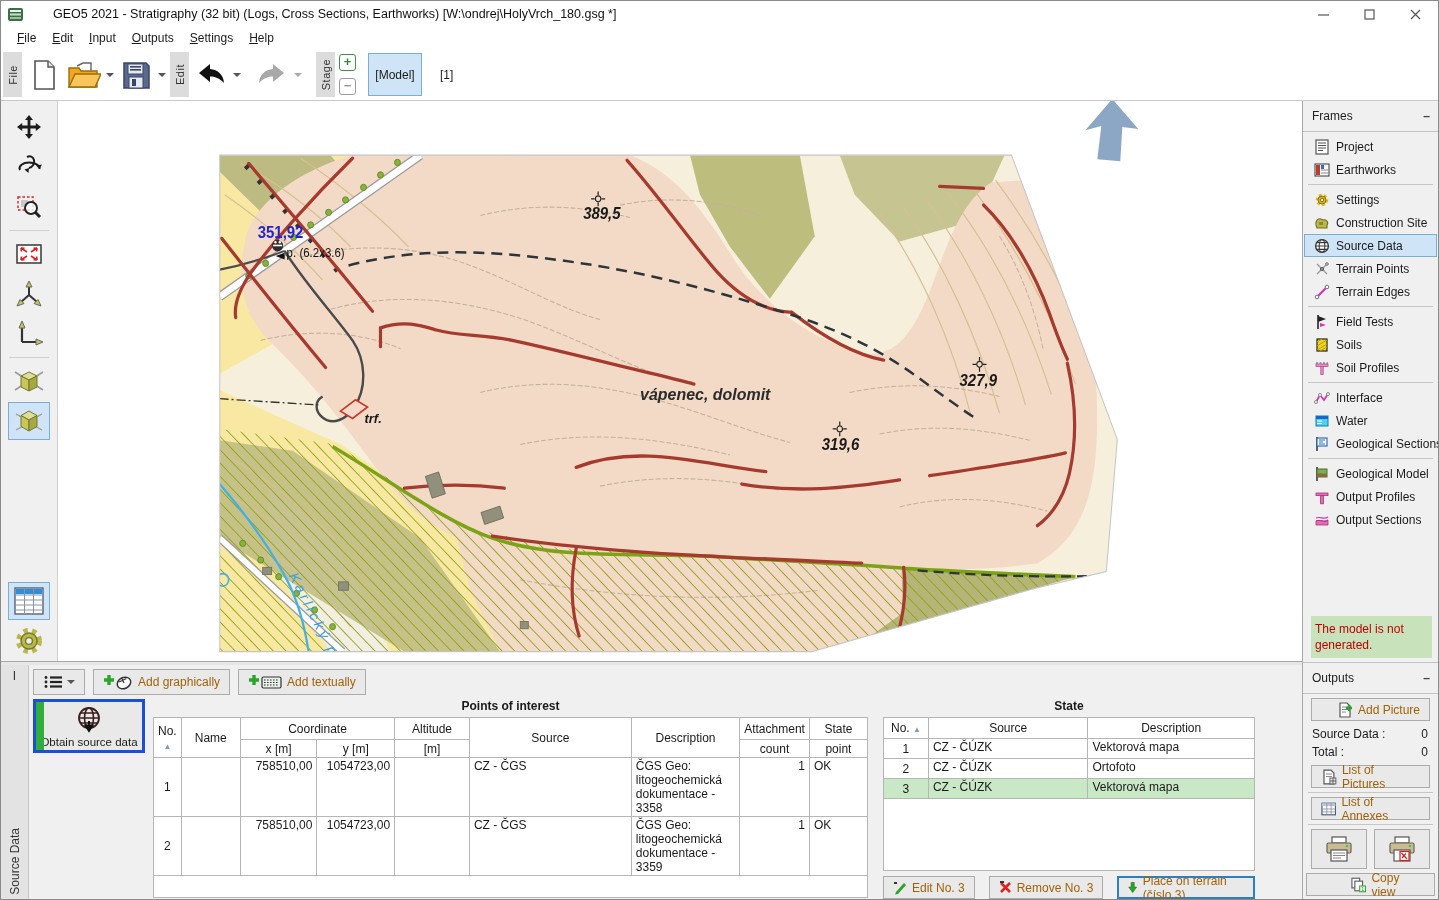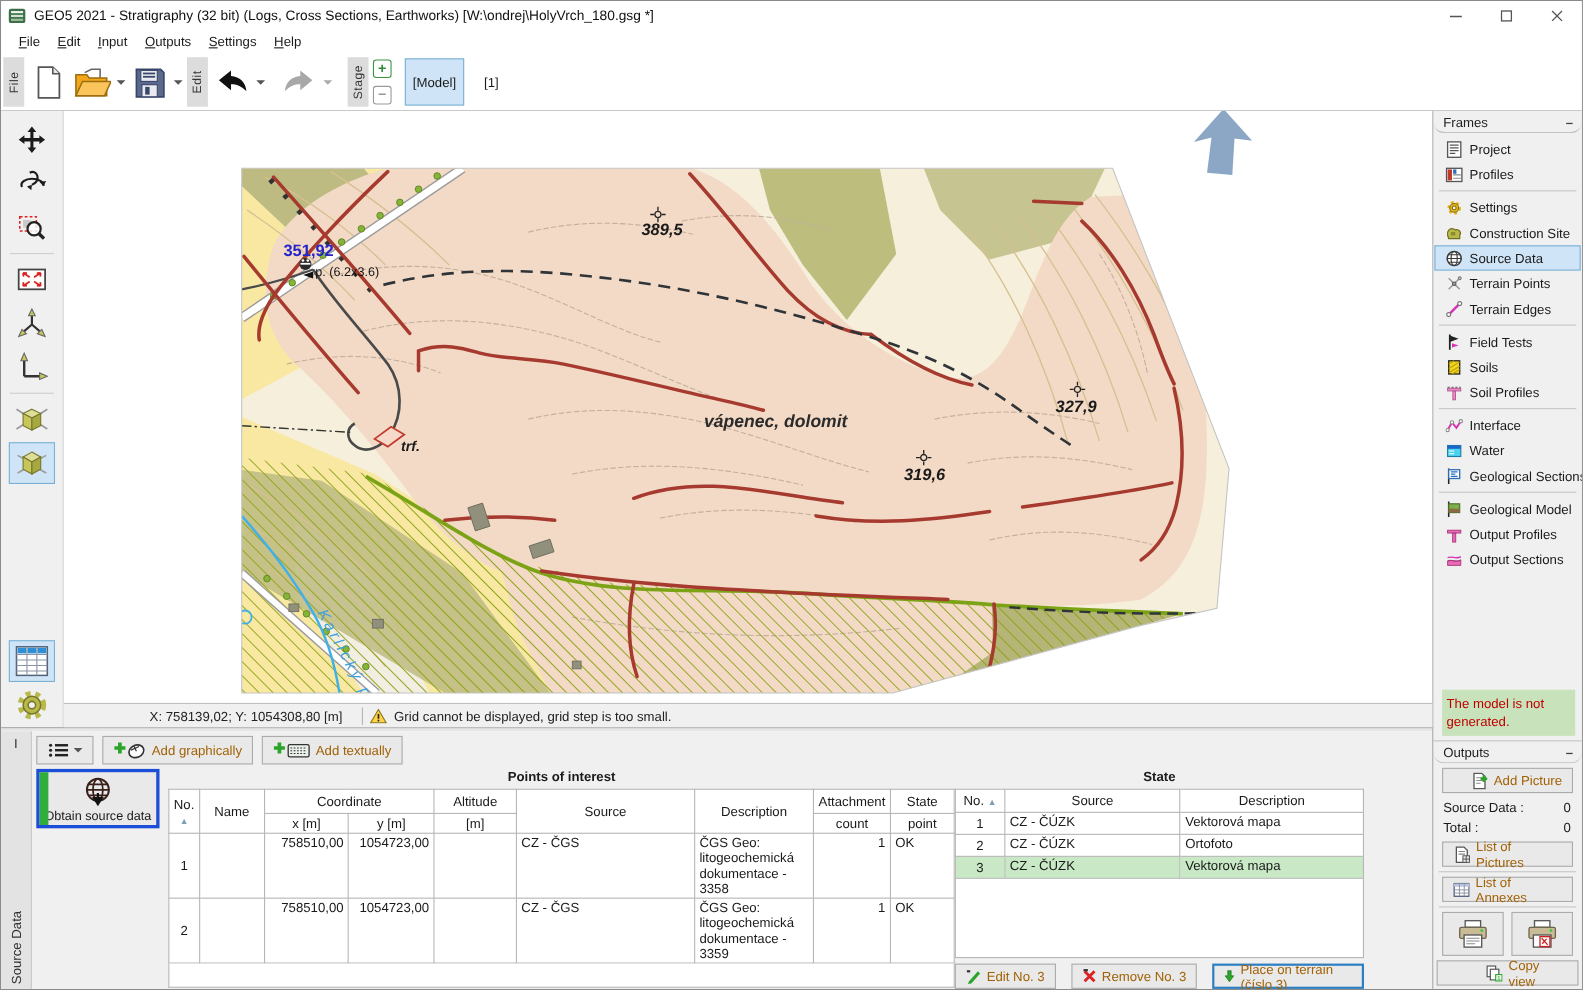--- a/index.html
+++ b/index.html
@@ -1,21 +1,21 @@
 <!DOCTYPE html>
 <html><head>
 <meta charset="utf-8">
 <style>
   * { box-sizing: border-box; margin: 0; padding: 0; }
   html,body { width:1439px; height:900px; }
   body { font-family:"Liberation Sans", sans-serif; font-size:12px; color:#1a1a1a; background:#fff; }
   .window { width:1439px; height:900px; position:relative; background:#fff; border:1px solid #8a8a8a; overflow:hidden; display:flex; flex-direction:column; }
 
   
-  .titlebar { height:26px; display:flex; align-items:center; background:#fff; padding-left:6px; flex:0 0 auto; }
+  .titlebar { height:26px; display:flex; align-items:center; background:#fff; padding-left:6px; flex:0 0 auto;gap:22px; }
   .titlebar .app-icon { width:17px; height:17px; margin-right:7px; }
   .titlebar .title { font-size:12.5px; color:#111; flex:1; white-space:nowrap; overflow:hidden; }
   .win-controls { display:flex; height:100%; }
   .win-btn { width:46px; display:flex; align-items:center; justify-content:center; color:#444; font-size:13px; cursor:default; }
 
   
   .menubar { height:22px; display:flex; align-items:center; padding-left:8px; background:#fff; flex:0 0 auto; }
   .menu-item { padding:2px 8px; cursor:default; }
   .menu-item .accel { text-decoration:underline; }
 
@@ -56,38 +56,38 @@
   .side-tab .vtext { margin-top:auto; writing-mode:vertical-rl; transform:rotate(180deg); font-size:12px; color:#333; padding-bottom:6px; }
   .bottom-body { flex:1; display:flex; flex-direction:column; padding:4px 4px 0 4px; min-width:0; }
   .bottom-toolbar { height:26px; display:flex; gap:8px; margin-bottom:4px; }
   .btn { background:#e9e9e9; border:1px solid #ababab; display:flex; align-items:center; justify-content:flex-end; gap:5px; font-size:12px; padding:0 9px; color:#a16207; }
   .list-btn { width:52px; display:flex; }
   .bottom-cols { flex:1; display:flex; min-height:0; }
   .obtain-col { width:116px; margin-right:4px; }
   .obtain-btn { width:112px; height:54px; background:#e9e9e9; border:3px solid #1d4ed8; position:relative; display:flex; flex-direction:column; align-items:center; justify-content:flex-start; padding-top:3px; }
   .obtain-btn .green-bar { position:absolute; left:0; top:0; bottom:0; width:8px; background:#2fae3e; }
   .obtain-btn .lbl { font-size:11.5px; margin-top:1px; }
-  .tables-wrap { flex:1; display:flex; min-width:0; }
+  .tables-wrap { flex:1; display:flex; gap:15px; min-width:0; }
   .table-block { display:flex; flex-direction:column; }
   .table-title { text-align:center; font-weight:bold; font-size:12px; height:18px; }
   table { border-collapse:collapse; background:#fff; table-layout:fixed; }
   th, td { border:1px solid #b6b6b6; font-weight:normal; font-size:12px; padding:1px 4px; vertical-align:top; background:#fff; overflow:hidden; }
   th { text-align:center; vertical-align:middle; }
   td.num { text-align:right; }
   td.ctr { text-align:center; vertical-align:middle; }
   .sort-arrow { font-size:8px; color:#7d9eb5; }
   .empty-strip { border:1px solid #b6b6b6; border-top:none; background:#fff; height:22px; }
   .maps-empty { border:1px solid #b6b6b6; border-top:none; background:#fff; flex:1; }
   .maps-buttons { display:flex; gap:14px; margin-top:5px; height:23px; }
   .maps-buttons .btn { flex:0 0 auto; }
   .place-btn { border:2px solid #2e7fc2 !important; }
 
   
   .right-panel { width:136px; background:#f0f0f0; border-left:1px solid #a9a9a9; display:flex; flex-direction:column; }
-  .panel-header { height:20px; display:flex; align-items:center; justify-content:space-between; padding:0 8px 0 9px; border-bottom:1px solid #c3c3c3; font-size:12px; color:#222;border-radius:10px; }
+  .panel-header { height:31px; display:flex; align-items:center; justify-content:space-between; padding:0 8px 0 9px; border-bottom:1px solid #c3c3c3; font-size:12px; color:#222; }
   .panel-header .min { font-weight:bold; color:#444; }
   .frames-list { padding-top:3px; }
   .frame-item { height:23px; display:flex; align-items:center; gap:6px; padding-left:9px; border:1px solid transparent; margin:0 1px; }
   .frame-item.selected { background:#cfe5f7; border:1px solid #7ab0d4; }
   .frame-item .ficon { width:16px; height:16px; flex:0 0 auto; display:flex; }
   .frame-item .flabel { font-size:12px; white-space:nowrap; }
   .fr-sep { border-top:1px solid #c6c6c6; margin:3px 5px; }
   .model-msg { margin:4px 6px 4px 8px; background:#c8e3bb; color:#c00000; font-size:12px; padding:5px 4px; line-height:16px; }
   .outputs { border-top:1px solid #c3c3c3; }
   .out-btn { margin:4px 8px; height:23px; }
@@ -445,32 +445,20 @@
                 <text x="257" y="232" font-size="15" font-weight="bold" fill="#2323cc" font-family="Liberation Sans, sans-serif">351,92</text>
                 <text x="286" y="250" font-size="11.5" fill="#111" font-family="Liberation Sans, sans-serif">p. (6.2x3.6)</text>
                 <text x="364" y="409" font-size="13" font-weight="bold" font-style="italic" fill="#1a1a1a" font-family="Liberation Sans, sans-serif">trf.</text>
                 <text x="288" y="556" font-size="14" font-style="italic" fill="#3aa0e0" letter-spacing="3" transform="rotate(62 288 556)" font-family="Liberation Sans, sans-serif">Karlický p</text>
               </g>
 
               <path d="M219,152 L1012,152 L1118,425 L1107,552 L1036,568 L812,629 L219,629 Z" fill="none" stroke="#c4c4c4" stroke-width="1"></path>
             </svg>
           </div>
 
-          <div class="statusbar">
-            <div class="coords">X: 758139,02; Y: 1054308,80 [m]</div>
-            <div class="sep"></div>
-            <div class="warn">
-              <svg width="16" height="14" viewBox="0 0 16 14">
-                <path d="M8,1 L15,13 L1,13 Z" fill="#ffd24a" stroke="#8a7418" stroke-width="1"></path>
-                <rect x="7.3" y="5" width="1.5" height="4.4" fill="#222"></rect>
-                <rect x="7.3" y="10.3" width="1.5" height="1.5" fill="#222"></rect>
-              </svg>
-              <span>Grid cannot be displayed, grid step is too small.</span>
-            </div>
-          </div>
         </div>
       </div>
 
       <div class="bottom-split"></div>
 
       <div class="bottom">
         <div class="side-tab">
           <div class="top-i">I</div>
           <div class="vtext">Source Data</div>
         </div>
@@ -659,21 +647,21 @@
         </div>
         <div class="frame-item">
           <span class="ficon">
               <svg width="16" height="16" viewBox="0 0 16 16">
                 <rect x="1" y="2" width="14" height="12" fill="#fff" stroke="#555" stroke-width="1.2"></rect>
                 <rect x="2" y="3" width="4" height="10" fill="#c0392b"></rect>
                 <rect x="7" y="3" width="3" height="4" fill="#2d6fb8"></rect>
                 <path d="M7,8 H14 M7,11 H14" stroke="#888" stroke-width="1"></path>
               </svg>
             </span>
-          <span class="flabel">Profiles</span>
+          <span class="flabel">Earthworks</span>
         </div>
         <div class="fr-sep"></div>
         <div class="frame-item">
           <span class="ficon">
               <svg width="16" height="16" viewBox="0 0 16 16">
                 <circle cx="8" cy="8" r="4.5" fill="none" stroke="#e3b71c" stroke-width="3.4" stroke-dasharray="2.3 2.2"></circle>
                 <circle cx="8" cy="8" r="4" fill="#e3b71c" stroke="#8a6d0e" stroke-width="1"></circle>
                 <circle cx="8" cy="8" r="1.7" fill="#f0f0f0" stroke="#8a6d0e"></circle>
               </svg>
             </span>

